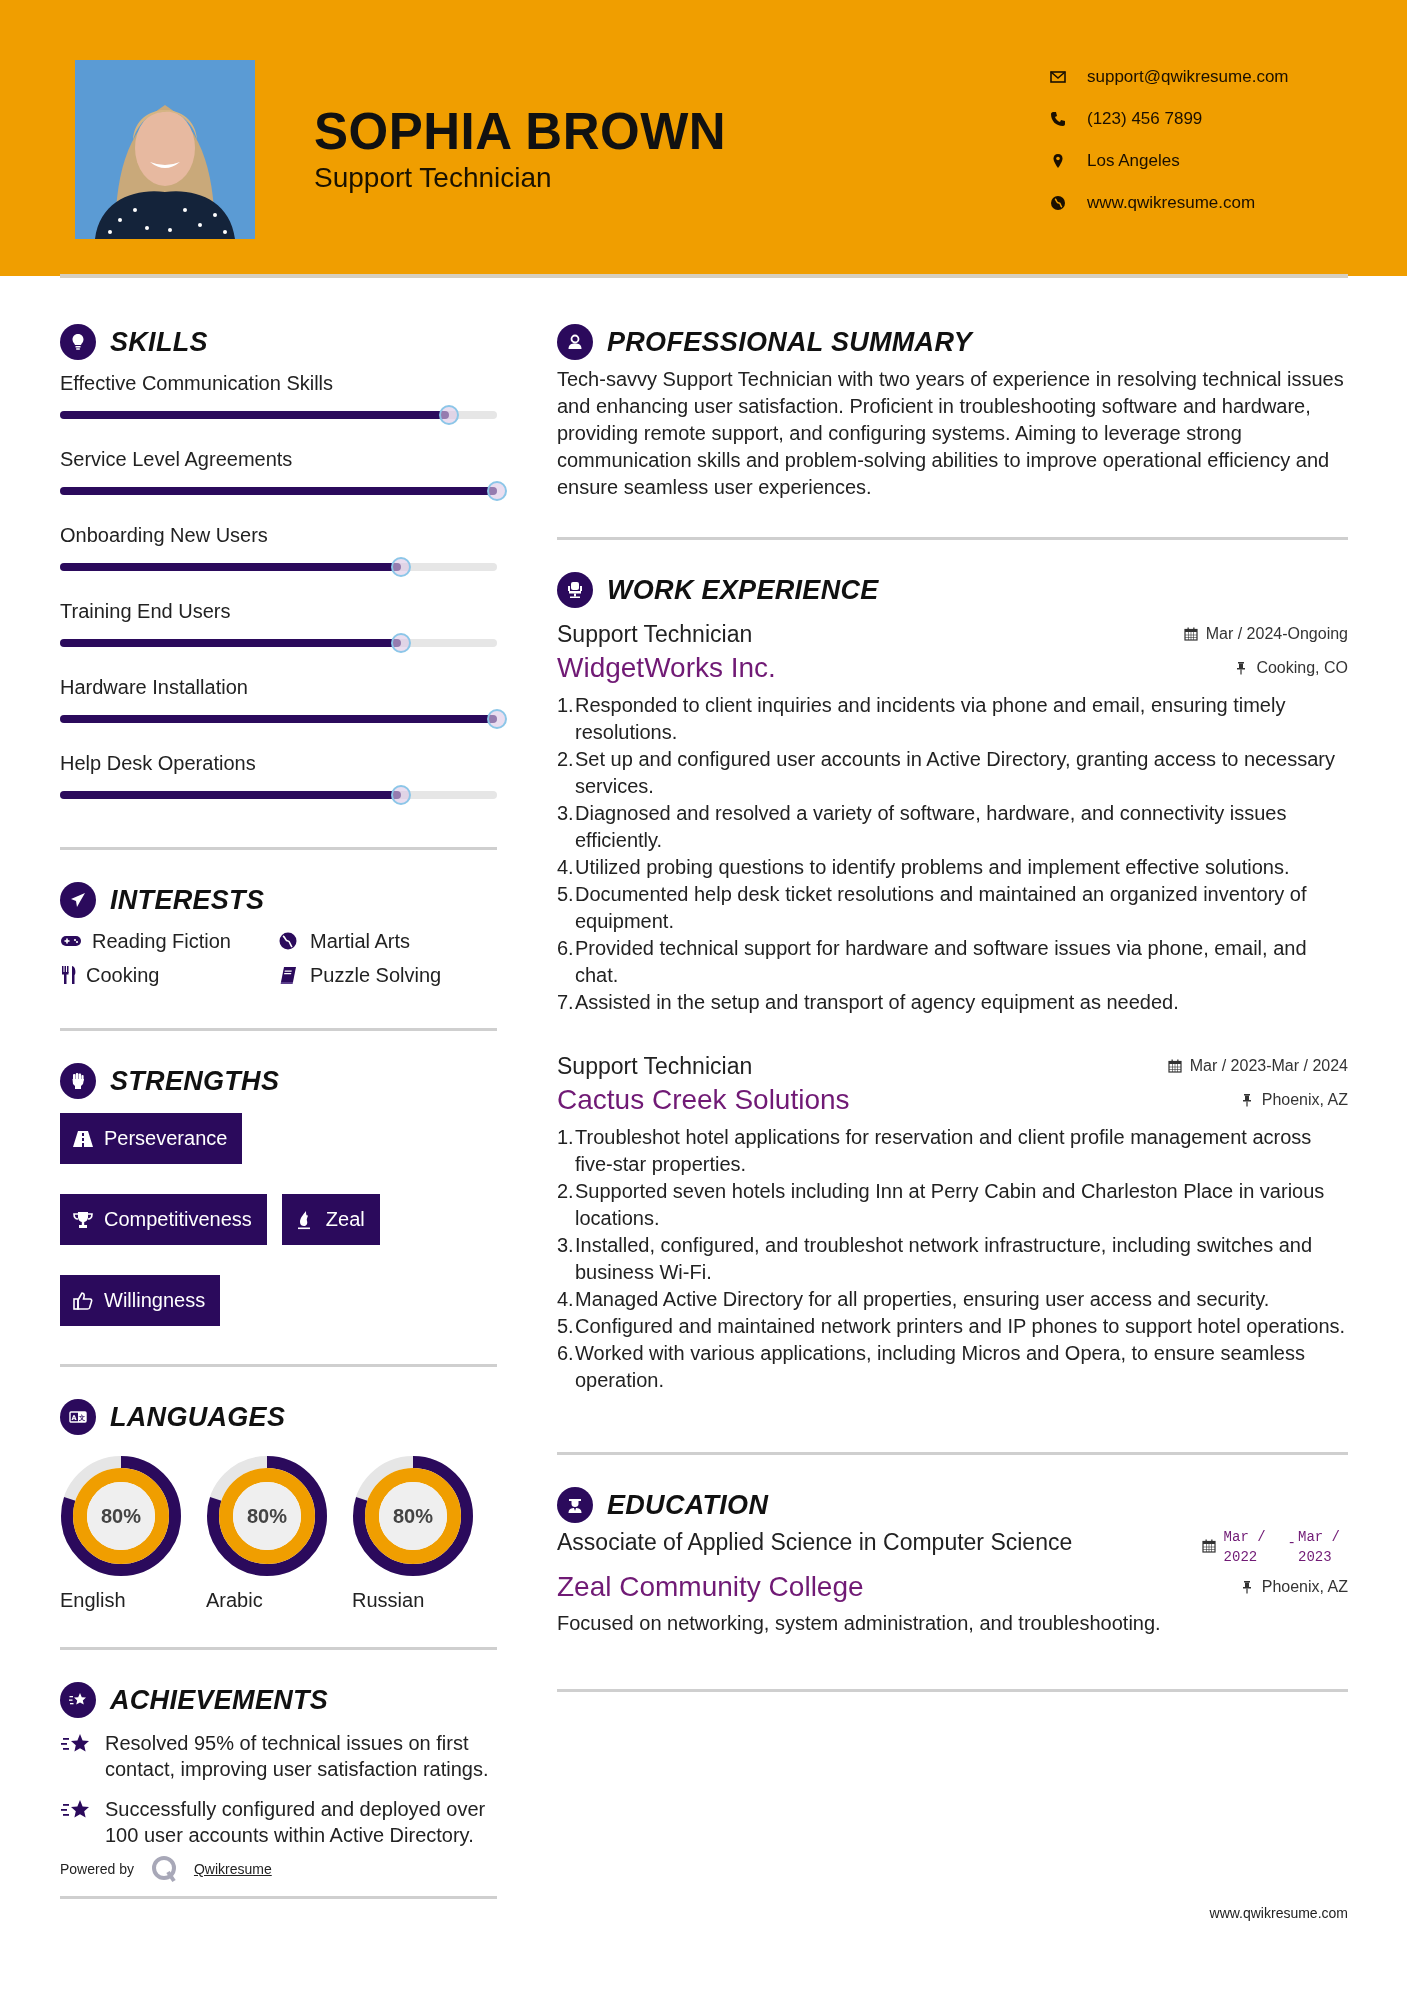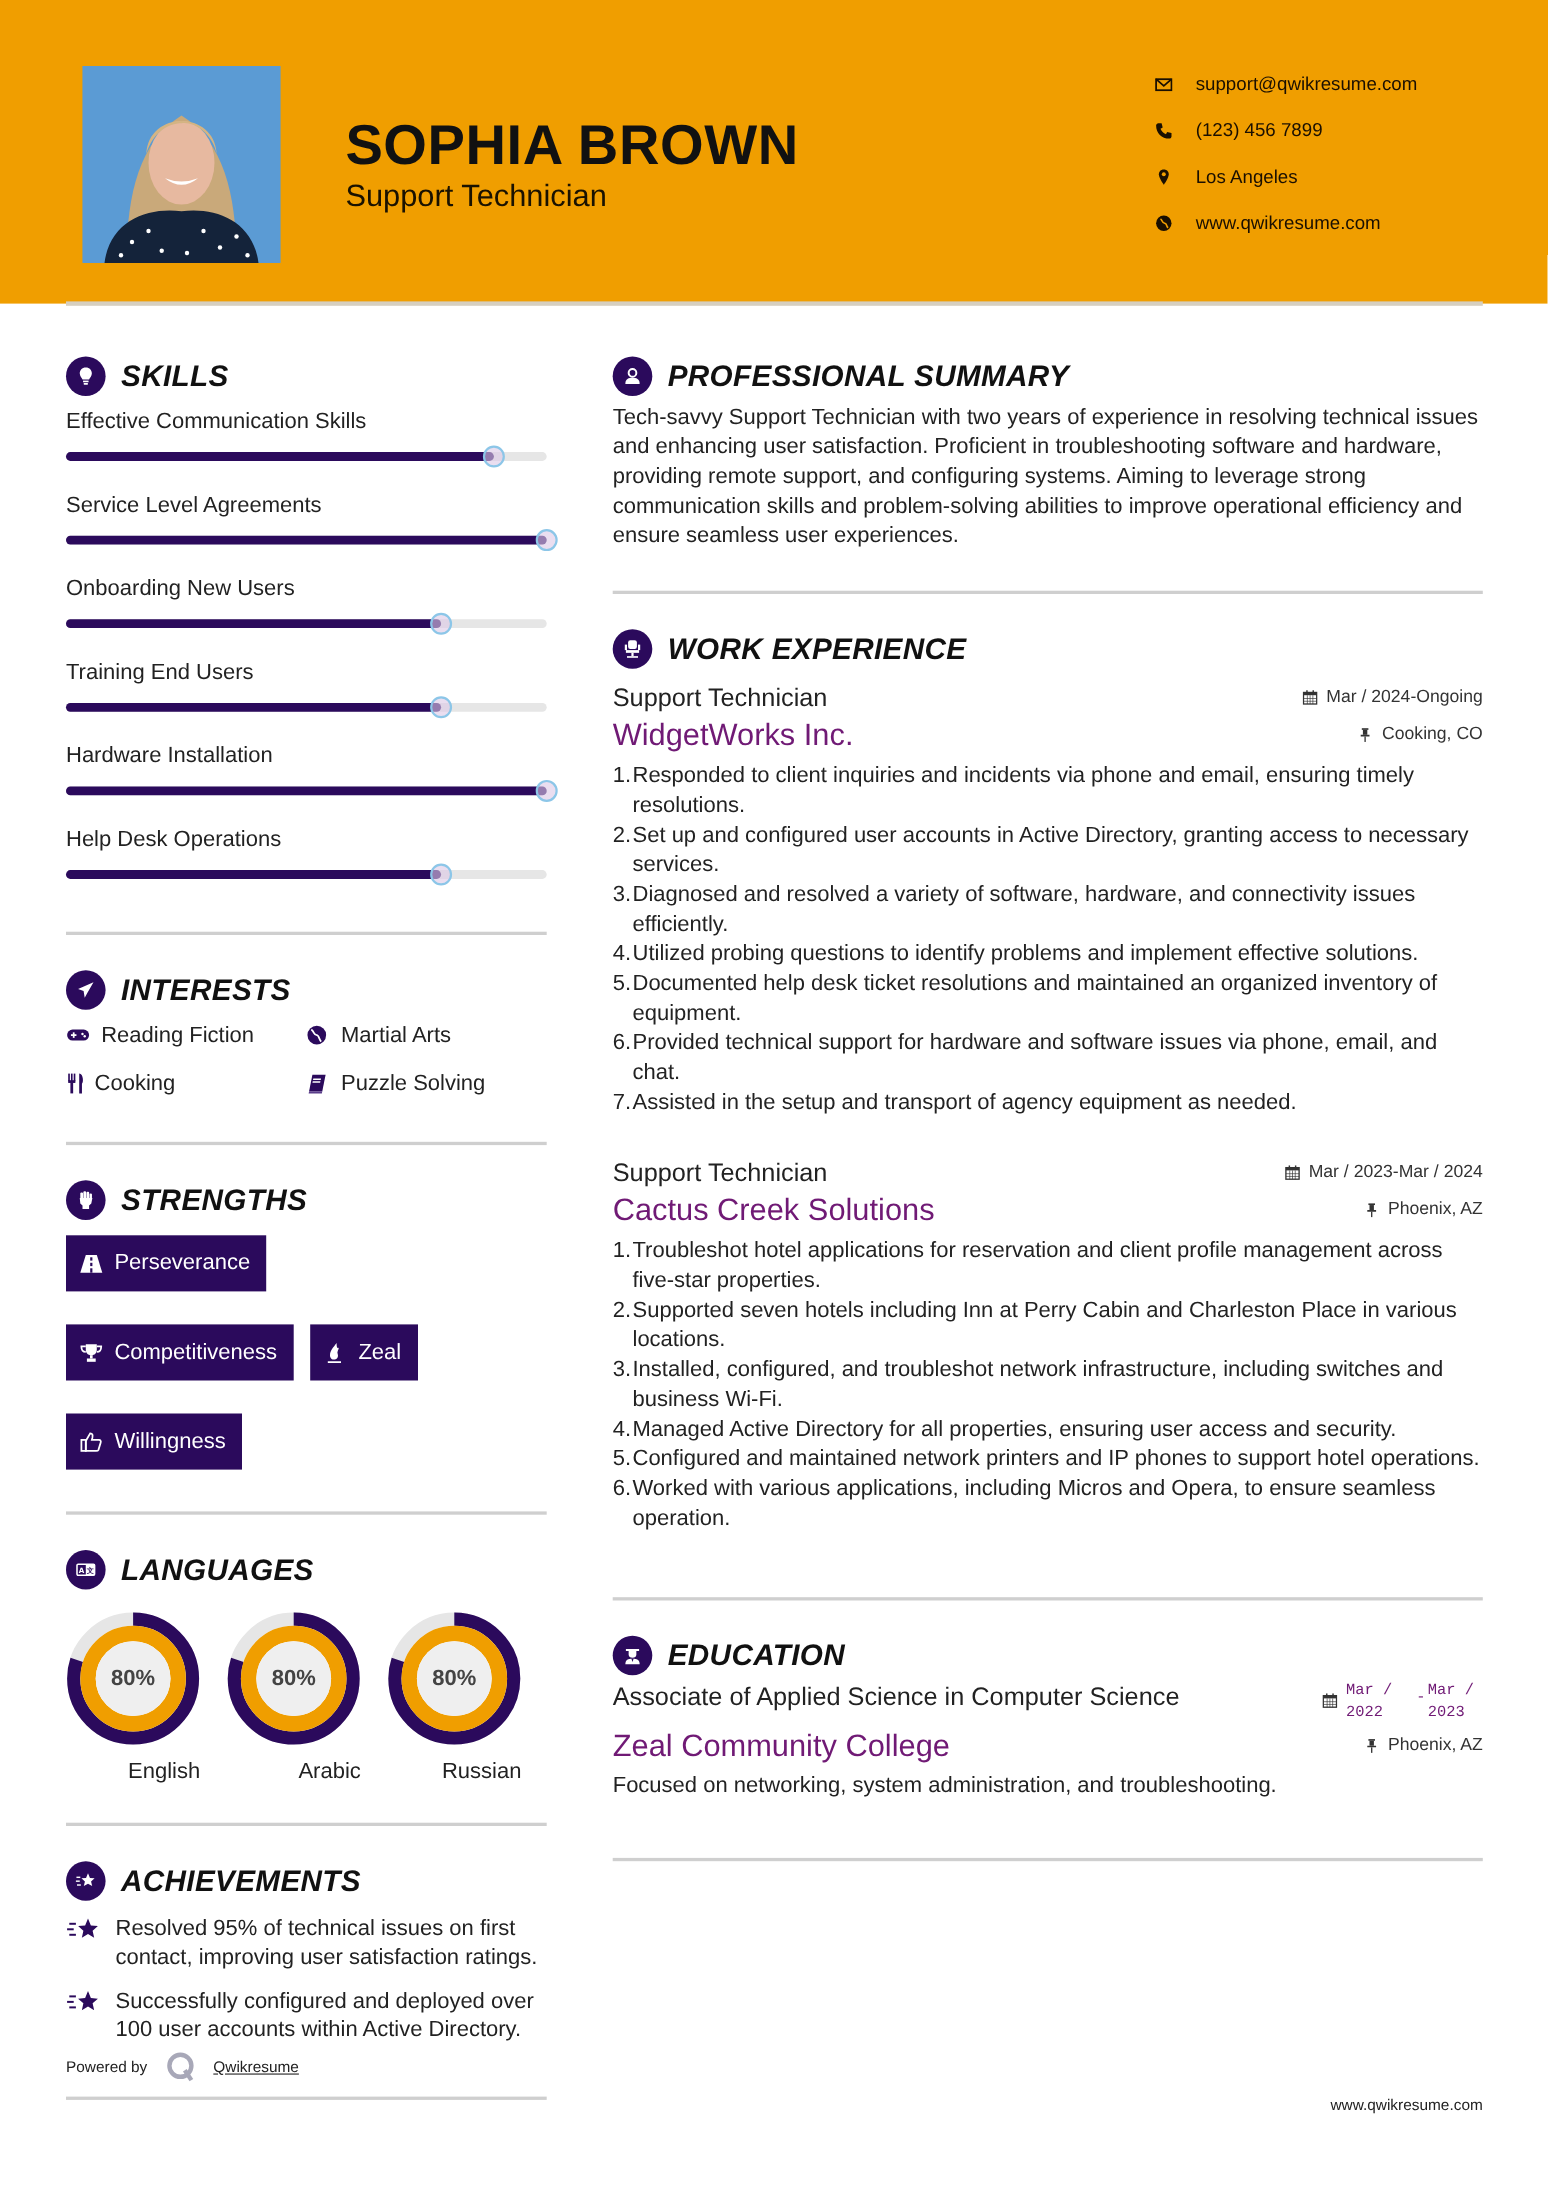--- a/index.html
+++ b/index.html
@@ -29,34 +29,34 @@
   .divider { height: 3px; background: #cfcfcf; width: 100%; }
 
   
   .skill { margin-top: 4px; }
   .skill-label { font-size: 20px; color: #222; height: 30px; line-height: 30px; }
   .skill-track { position: relative; height: 8px; background: #e6e6e6; border-radius: 4px; margin: 13px 0 25px 0; }
   .skill-fill { position: absolute; left: 0; top: 0; height: 8px; background: #2b0a5c; border-radius: 4px; }
   .skill-knob { position: absolute; top: -6px; width: 20px; height: 20px; border-radius: 50%; border: 2px solid #8cc6e8; background: rgba(220,200,230,0.6); margin-left: -10px; }
 
   
-  .interests { display: grid; grid-template-columns: 218px 219px; row-gap: 14px; margin-top: 4px; margin-bottom: 38px; }
+  .interests { display: grid; grid-template-columns: 218px 219px; row-gap: 4px; margin-top: 4px; margin-bottom: 38px; }
   .interest { display: flex; align-items: center; font-size: 20px; color: #222; height: 30px; }
   .interest .ii { width: 30px; display: flex; align-items: center; margin-right: 2px; }
   .interest .ii svg { width: 22px; height: 20px; }
 
   
   .strengths { display: flex; flex-wrap: wrap; gap: 15px 15px; margin-top: 10px; margin-bottom: 38px; width: 437px; }
   .strength { display: inline-flex; align-items: center; background: #2b0a5c; color: #fff; font-size: 20px; height: 51px; padding: 0 15px 0 12px; }
   .strength svg { width: 22px; height: 20px; margin-right: 10px; }
   .strength-break { flex-basis: 100%; height: 0; }
 
   
   .langs { display: flex; gap: 24px; margin-top: 16px; margin-bottom: 35px; }
-  .lang { width: 122px; text-align: right; }
+  .lang { width: 122px; text-align: left; }
   .ring { width: 122px; height: 122px; position: relative; }
   .ring svg { width: 122px; height: 122px; }
   .ring-text { position: absolute; left: 0; top: 0; width: 122px; height: 122px; display: flex; align-items: center; justify-content: center; font-size: 20px; font-weight: 700; color: #444; }
   .lang-name { font-size: 20px; color: #222; margin-top: 12px; }
 
   
   .ach { display: flex; margin-top: 8px; }
   .ach .ai { width: 45px; flex-shrink: 0; padding-top: 2px; }
   .ach .ai svg { width: 32px; height: 26px; }
   .ach-text { font-size: 20px; line-height: 26px; color: #222; }

